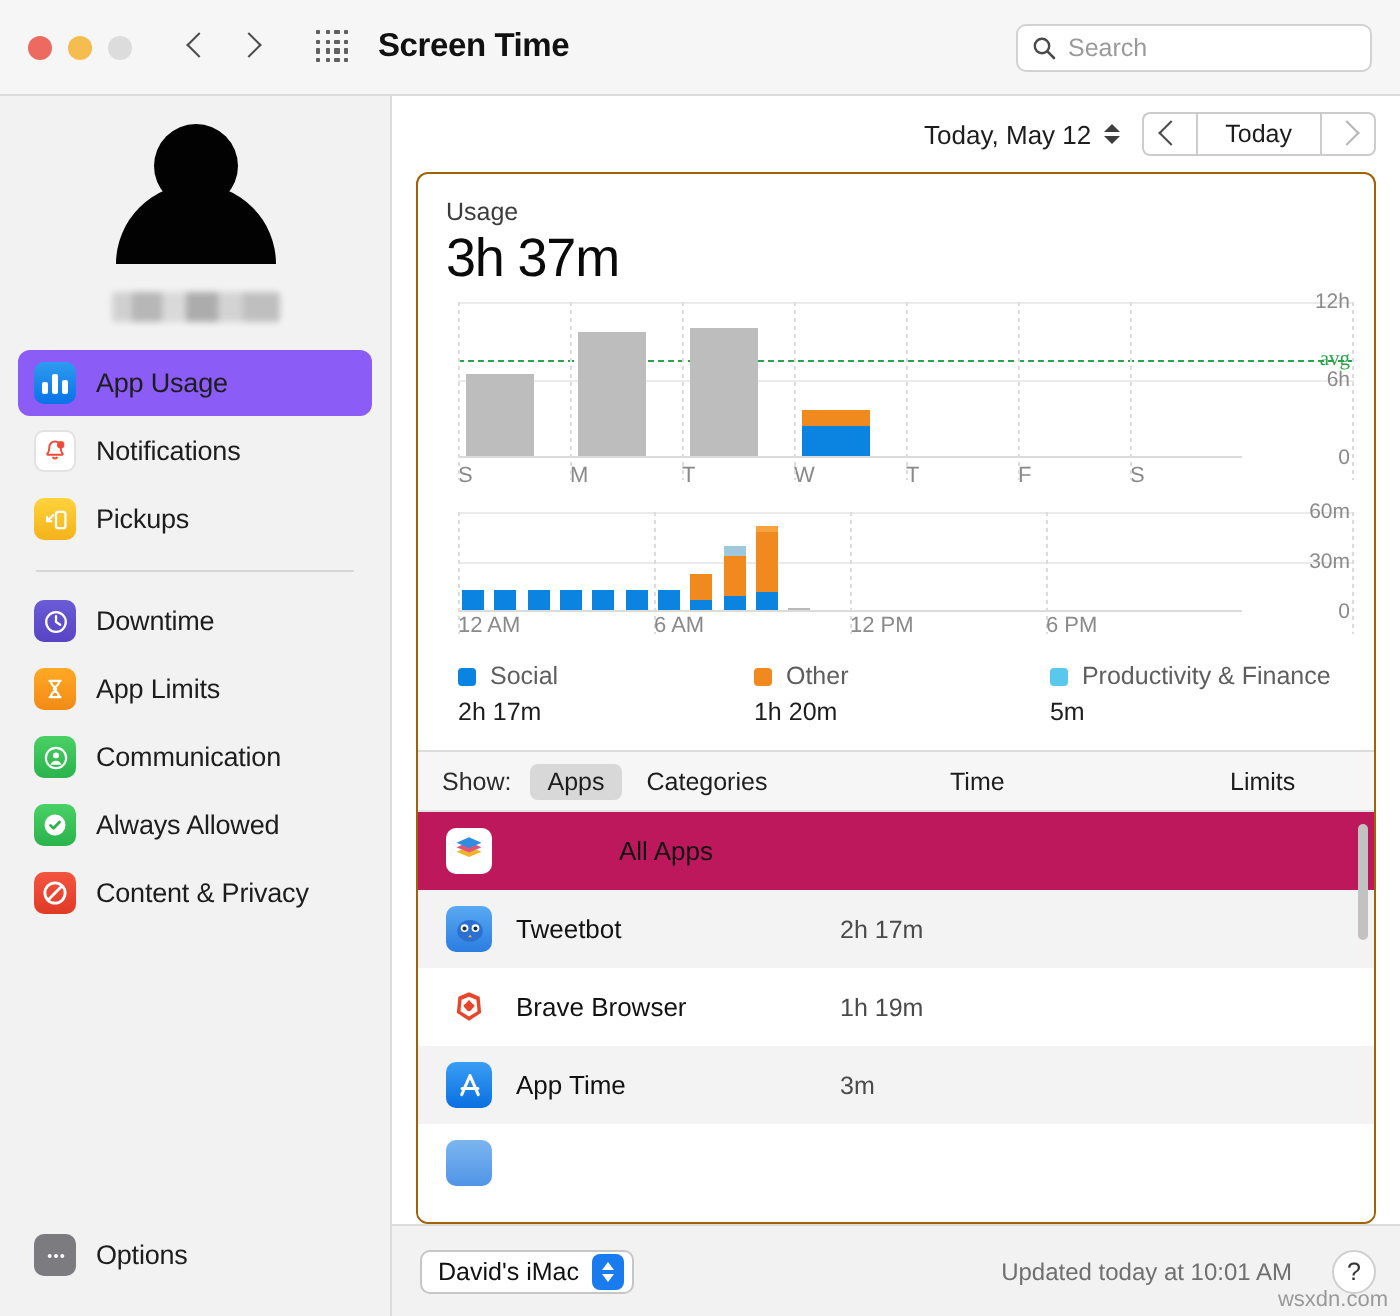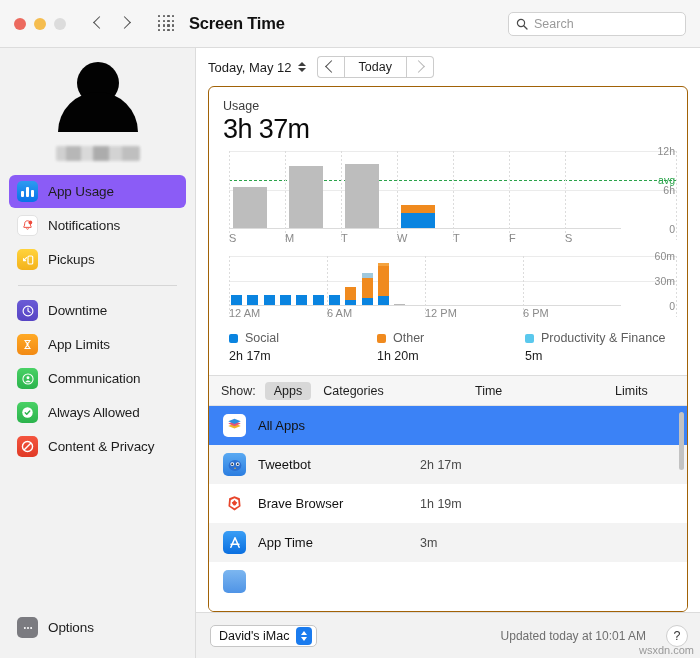--- a/index.html
+++ b/index.html
@@ -118,21 +118,21 @@
   .ico-comm { background: linear-gradient(180deg,#49d165,#2bb34c); }
   .ico-allowed { background: linear-gradient(180deg,#49d165,#2bb34c); }
   .ico-content { background: linear-gradient(180deg,#f4553f,#e03a26); }
   .ico-options { background: #7b7b80; }
 
   
   .main { flex: 1; min-width: 0; background: #ffffff; display: flex; flex-direction: column; }
 
   .toolbar2 {
     height: 38px; flex: 0 0 38px;
-    display: flex; align-items: center; justify-content: flex-start;
+    display: flex; align-items: center; justify-content: flex-end;
     padding: 0 12px; gap: 9px;
     background: #fff;
   }
   .datelabel { font-size: 13px; color: #1d1d1d; display: flex; align-items: center; gap: 5px; }
   .stepper {
     width: 11px; height: 16px; display: flex; flex-direction: column;
     align-items: center; justify-content: center; gap: 2px;
   }
   .stepper .up, .stepper .dn {
     width: 0; height: 0; border-left: 4px solid transparent; border-right: 4px solid transparent;
@@ -236,21 +236,21 @@
   .applist {
     flex: 1; min-height: 0; background: #fff;
     position: relative; overflow: hidden;
     border-top: 1px solid #e3e3e3;
   }
   .approw {
     height: 39px; display: flex; align-items: center;
     padding: 0 10px 0 14px; gap: 12px;
     position: relative;
   }
-  .approw.sel { background: #3b82f6; }
+  .approw.sel { background: #be185d; text-align: center; }
   .approw.alt { background: #f3f3f3; }
   .appicon {
     width: 23px; height: 23px; flex: 0 0 23px; border-radius: 5px;
     display: flex; align-items: center; justify-content: center;
     overflow: hidden; position: relative;
   }
   .appname { font-size: 13px; color: #121212; width: 150px; }
   .apptime { font-size: 12.5px; color: #4a4a4a; }
   .scrollbar {
     position: absolute; right: 3px; top: 6px;
@@ -470,21 +470,21 @@
 
           <div class="chart-area">
 
             <div class="chart">
               <div class="gridline" style="top:0;"></div>
               <div class="gridline" style="top:39px;"></div>
               <div class="ylab" style="top:0;">12h</div>
               <div class="ylab" style="top:39px;">6h</div>
               <div class="ylab" style="top:78px;">0</div>
               <div class="avgline" style="top:29px;"></div>
-              <div class="avglab" style="top:29px;">avg</div>
+              <div class="avglab" style="top:29px;font-family:Liberation Serif, serif;">avg</div>
 
               <div class="vline" style="left:0;"></div>
               <div class="vline" style="left:14.28%;"></div>
               <div class="vline" style="left:28.57%;"></div>
               <div class="vline" style="left:42.85%;"></div>
               <div class="vline" style="left:57.14%;"></div>
               <div class="vline" style="left:71.42%;"></div>
               <div class="vline" style="left:85.71%;"></div>
               <div class="vline" style="right:-56px;"></div>
 

